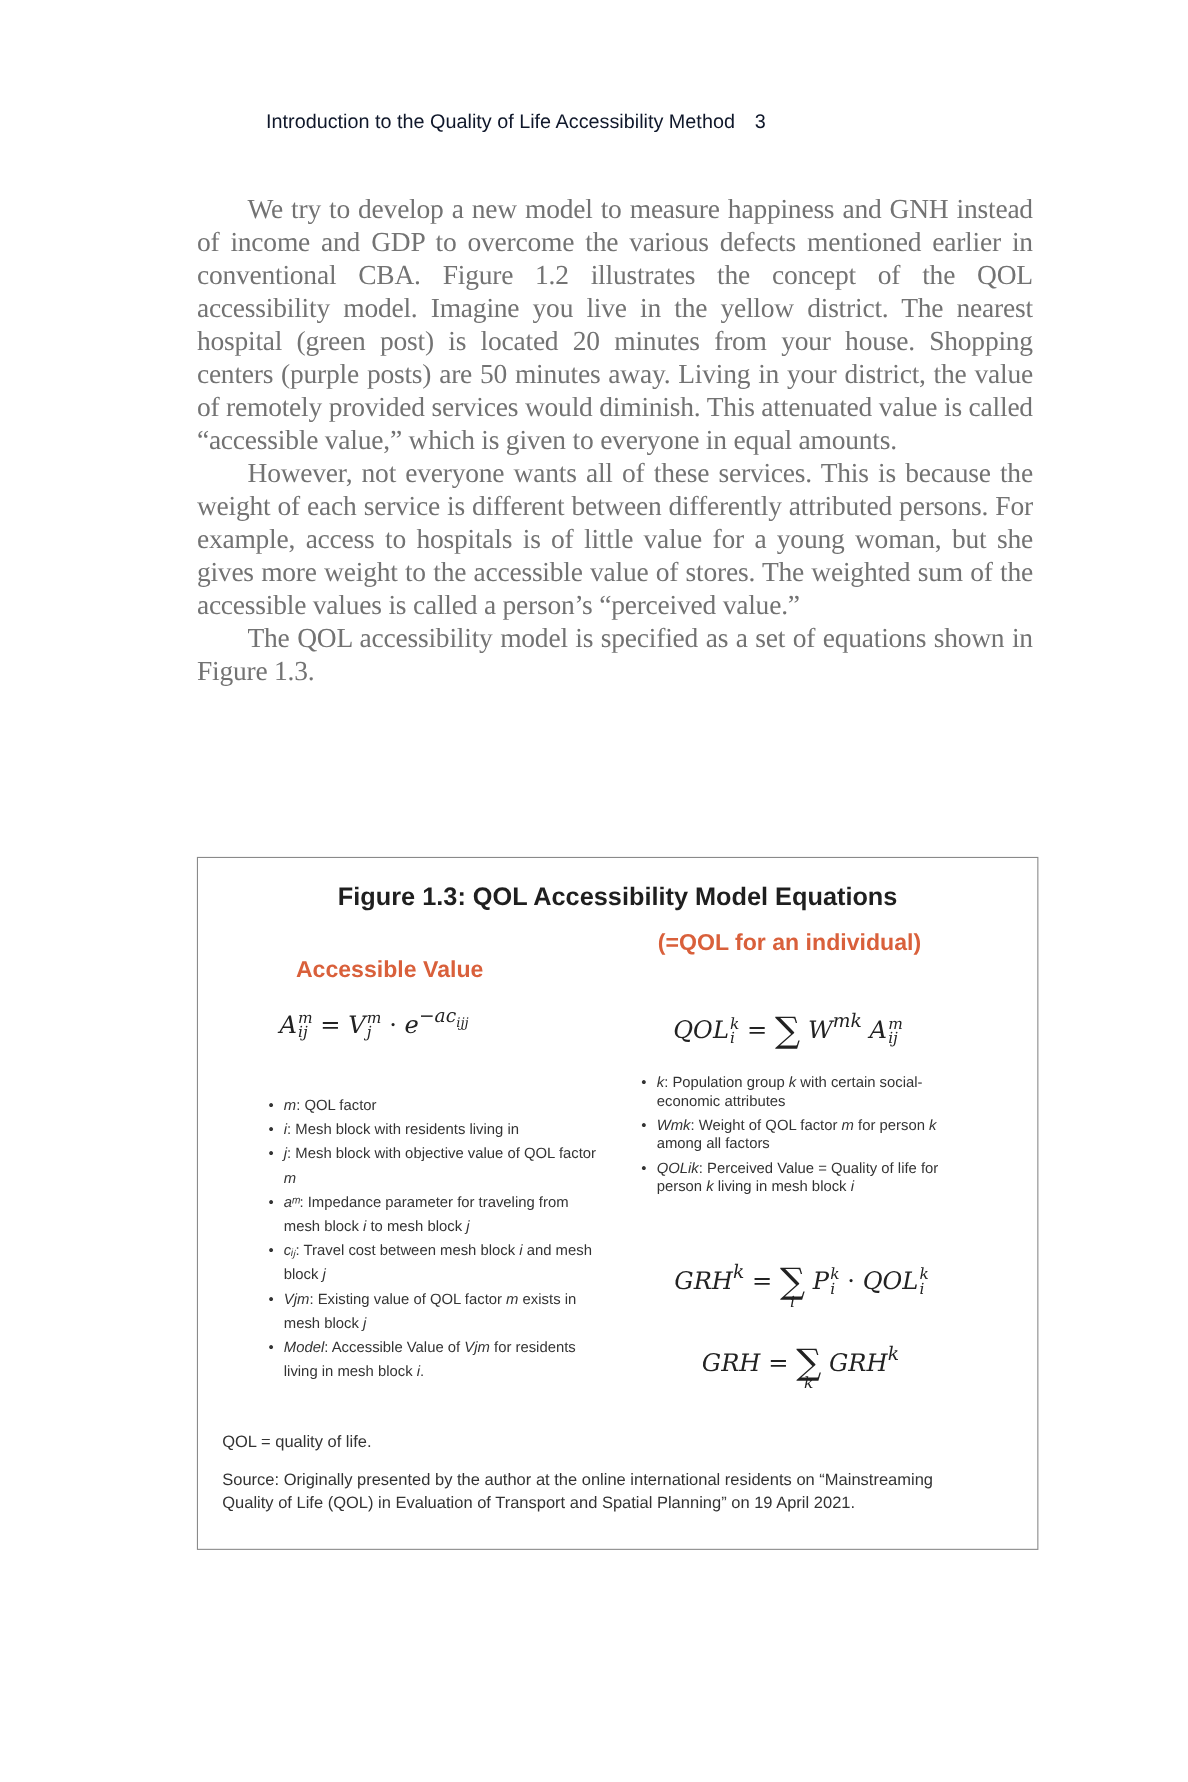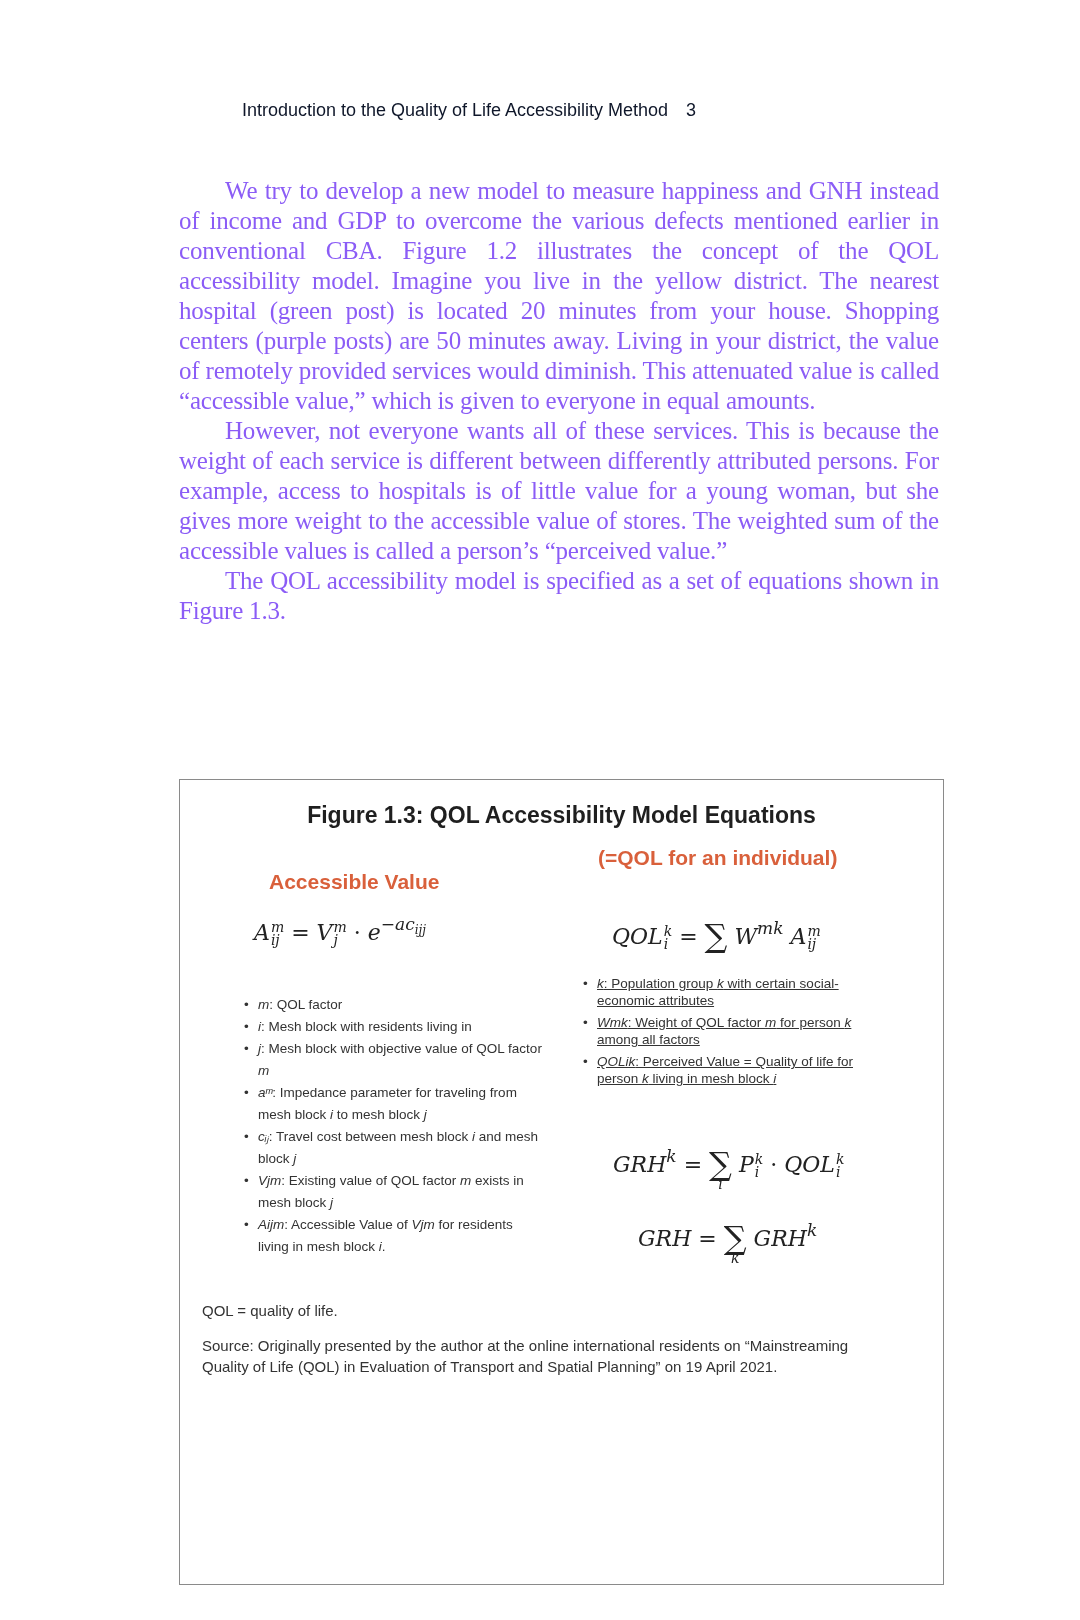--- a/index.html
+++ b/index.html
@@ -9,27 +9,27 @@
     .running-head {
       position: absolute; top: 100px; left: 0; width: 938px;
       text-align: center;
       font-family: "Liberation Sans", sans-serif; font-size: 18px; color: #0f172a;
     }
     .running-head .title { margin-right: 18px; }
 
     .body-text {
       position: absolute; top: 176px; left: 179px; width: 760px;
       font-family: "Liberation Serif", serif; font-size: 25px; line-height: 30px;
-      color: #8b5cf6; text-align: justify;
+      color: #737373; text-align: justify;
       letter-spacing: -0.2px;
     }
     .body-text p { text-indent: 46px; }
 
     .figure-box {
-      position: absolute; left: 179px; top: 779px; width: 765px; height: 806px;
+      position: absolute; left: 179px; top: 779px; width: 765px; height: 630px;
       border: 1.5px solid #8a8a8a; background: #fff;
       font-family: "Liberation Sans", sans-serif; color: #333;
     }
     .fig-title {
       position: absolute; top: 22px; left: 0; width: 100%;
       text-align: center; font-weight: bold; font-size: 23px; color: #1f1f1f;
     }
     .orange { color: #d9603b; }
     .sec-head { position: absolute; font-size: 21px; font-weight: bold; line-height: 32px; }
 
@@ -43,21 +43,21 @@
     .math .up { position: relative; top: -10px; font-size: 17px; }
     .math .sigma { font-style: normal; font-size: 32px; position: relative; top: 3px; }
     .math .sigma-wrap { display: inline-block; position: relative; text-align: center; }
     .math .sigma-sub { position: absolute; left: 0; width: 100%; top: 34px; font-size: 14px; }
     .math .upright { font-style: normal; }
 
     ul.bullets { position: absolute; list-style: none; font-size: 13.5px; line-height: 22px; color: #333; }
     ul.bullets li { position: relative; padding-left: 14px; }
     ul.bullets li::before { content: "\2022"; position: absolute; left: 0; top: 0; }
     ul.bullets.right { line-height: 17px; }
-    ul.bullets.right li { margin-bottom: 5px; text-decoration: underline; }
+    ul.bullets.right li { margin-bottom: 5px; }
     ul.bullets i { font-style: italic; }
 
     .note { position: absolute; left: 22px; font-size: 15px; color: #333; line-height: 21px; }
   </style>
 </head>
 <body>
 
 <div class="running-head">
   <span class="title">Introduction to the Quality of Life Accessibility Method</span><span>3</span>
 </div>
@@ -81,21 +81,21 @@
     <span>e</span><span class="up"><span>−ac</span><sub style="font-size:12px">ijj</sub></span>
   </div>
 
   <ul class="bullets left" style="left:64px; top:214px; width:300px;">
     <li><i>m</i><span>: QOL factor</span></li>
     <li><i>i</i><span>: Mesh block with residents living in</span></li>
     <li><i>j</i><span>: Mesh block with objective value of QOL factor </span><i>m</i></li>
     <li><i>aᵐ</i><span>: Impedance parameter for traveling from mesh block </span><i>i</i><span> to mesh block </span><i>j</i></li>
     <li><i>cᵢⱼ</i><span>: Travel cost between mesh block </span><i>i</i><span> and mesh block </span><i>j</i></li>
     <li><i>Vjm</i><span>: Existing value of QOL factor </span><i>m</i><span> exists in mesh block </span><i>j</i></li>
-    <li><i>Aijm</i><span>: Accessible Value of </span><i>Vjm</i><span>  for residents living in mesh block </span><i>i</i><span>.</span></li>
+    <li><i>Model</i><span>: Accessible Value of </span><i>Vjm</i><span>  for residents living in mesh block </span><i>i</i><span>.</span></li>
   </ul>
 
   <div class="sec-head orange" style="left:418px; top:62px;">
     <div>(=QOL for an individual)</div>
   </div>
 
   <div class="math" style="left:432px; top:134px;">
     <span>QOL</span><span class="sup-sub"><span>k</span><span>i</span></span>
     <span class="upright">=</span>
     <span class="sigma">∑</span>

